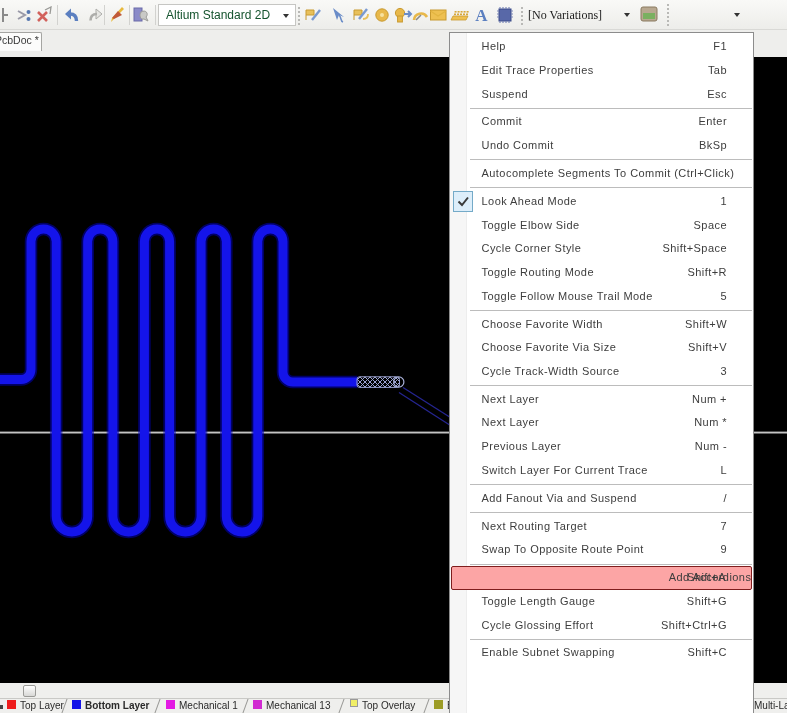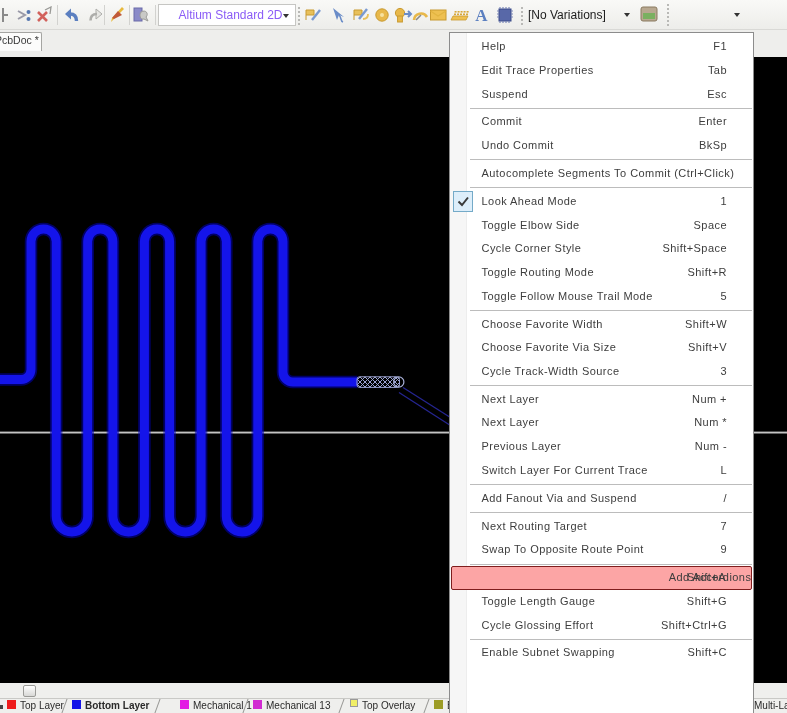--- a/index.html
+++ b/index.html
@@ -6,26 +6,26 @@
 body { font-family:"Liberation Sans", sans-serif; }
 #page { position:relative; width:787px; height:713px; overflow:hidden; background:#eeeeec; }
 
 #toolbar { position:absolute; left:0; top:0; width:787px; height:30px;
   background:linear-gradient(#f9f9f7,#ededea); border-bottom:1px solid #d9d9d6; }
 .tsep { position:absolute; top:5px; width:1px; height:20px; background:#d2d2cf; }
 .grip { position:absolute; top:7px; width:2px; height:18px;
   background-image:repeating-linear-gradient(#b9b9b6 0 2px, transparent 2px 4px); }
 .ticon { position:absolute; top:6px; }
 #combo { position:absolute; left:158px; top:4px; width:138px; height:22px; background:#fff;
-  border:1px solid #c6c6c3; font-size:12px; color:#8b5cf6; line-height:20px; padding-left:7px;text-align:center; }
+  border:1px solid #c6c6c3; font-size:12px; color:#14532d; line-height:20px; padding-left:7px; }
 #combo .arr { position:absolute; right:6px; top:9px; width:0; height:0;
   border-left:3.5px solid transparent; border-right:3.5px solid transparent; border-top:4px solid #333; }
 .ddarr { position:absolute; width:0; height:0; border-left:3.5px solid transparent;
   border-right:3.5px solid transparent; border-top:4px solid #333; }
-#novar { position:absolute; left:528px; top:8px; font-size:12px; color:#1c1c1c; }
+#novar { position:absolute; left:528px; top:8px; font-size:12px; color:#1c1c1c;font-family:Liberation Serif, serif; }
 
 #tabbar { position:absolute; left:0; top:31px; width:787px; height:26px; background:#eeeeec; }
 #tab1 { position:absolute; left:-10px; top:1.3px; width:52px; height:18.5px; background:#fcfcfb;
   border:1px solid #a5a5a2; border-bottom:none; border-radius:2px 2px 0 0;
   font-size:10.5px; color:#3a3a3a; line-height:14.5px; padding-left:4px; }
 
 #canvas { position:absolute; left:0; top:57px; width:787px; height:626px; background:#000; }
 
 #bottom { position:absolute; left:0; top:683px; width:787px; height:30px; background:#efefed; }
 #bbtn { position:absolute; left:23px; top:2px; width:13px; height:12px;
@@ -177,21 +177,21 @@
     <div id="bbtn"></div>
     <div style="position:absolute; left:0; top:22px; width:3px; height:4px; background:#444"></div>
     <div class="ltab" style="left:7px"><span class="sq" style="background:#ee1c1c">&nbsp;</span>Top Layer</div>
     <div class="lsep" style="left:61px">
         <i></i>
       </div>
     <div class="ltab" style="left:72px; font-weight:bold"><span class="sq" style="background:#1414e8">&nbsp;</span>Bottom Layer</div>
     <div class="lsep" style="left:154px">
         <i></i>
       </div>
-    <div class="ltab" style="left:180px"><span class="sq" style="background:#e31ae3">&nbsp;</span>Mechanical 1</div>
+    <div class="ltab" style="left:166px"><span class="sq" style="background:#e31ae3">&nbsp;</span>Mechanical 1</div>
     <div class="lsep" style="left:242px">
         <i></i>
       </div>
     <div class="ltab" style="left:253px"><span class="sq" style="background:#d12ad1">&nbsp;</span>Mechanical 13</div>
     <div class="lsep" style="left:338px">
         <i></i>
       </div>
     <div class="ltab" style="left:350px"><span class="sq" style="background:#f0ee66; border:1px solid #999; width:8px; height:8px">&nbsp;</span>Top Overlay</div>
     <div class="lsep" style="left:423px">
         <i></i>

